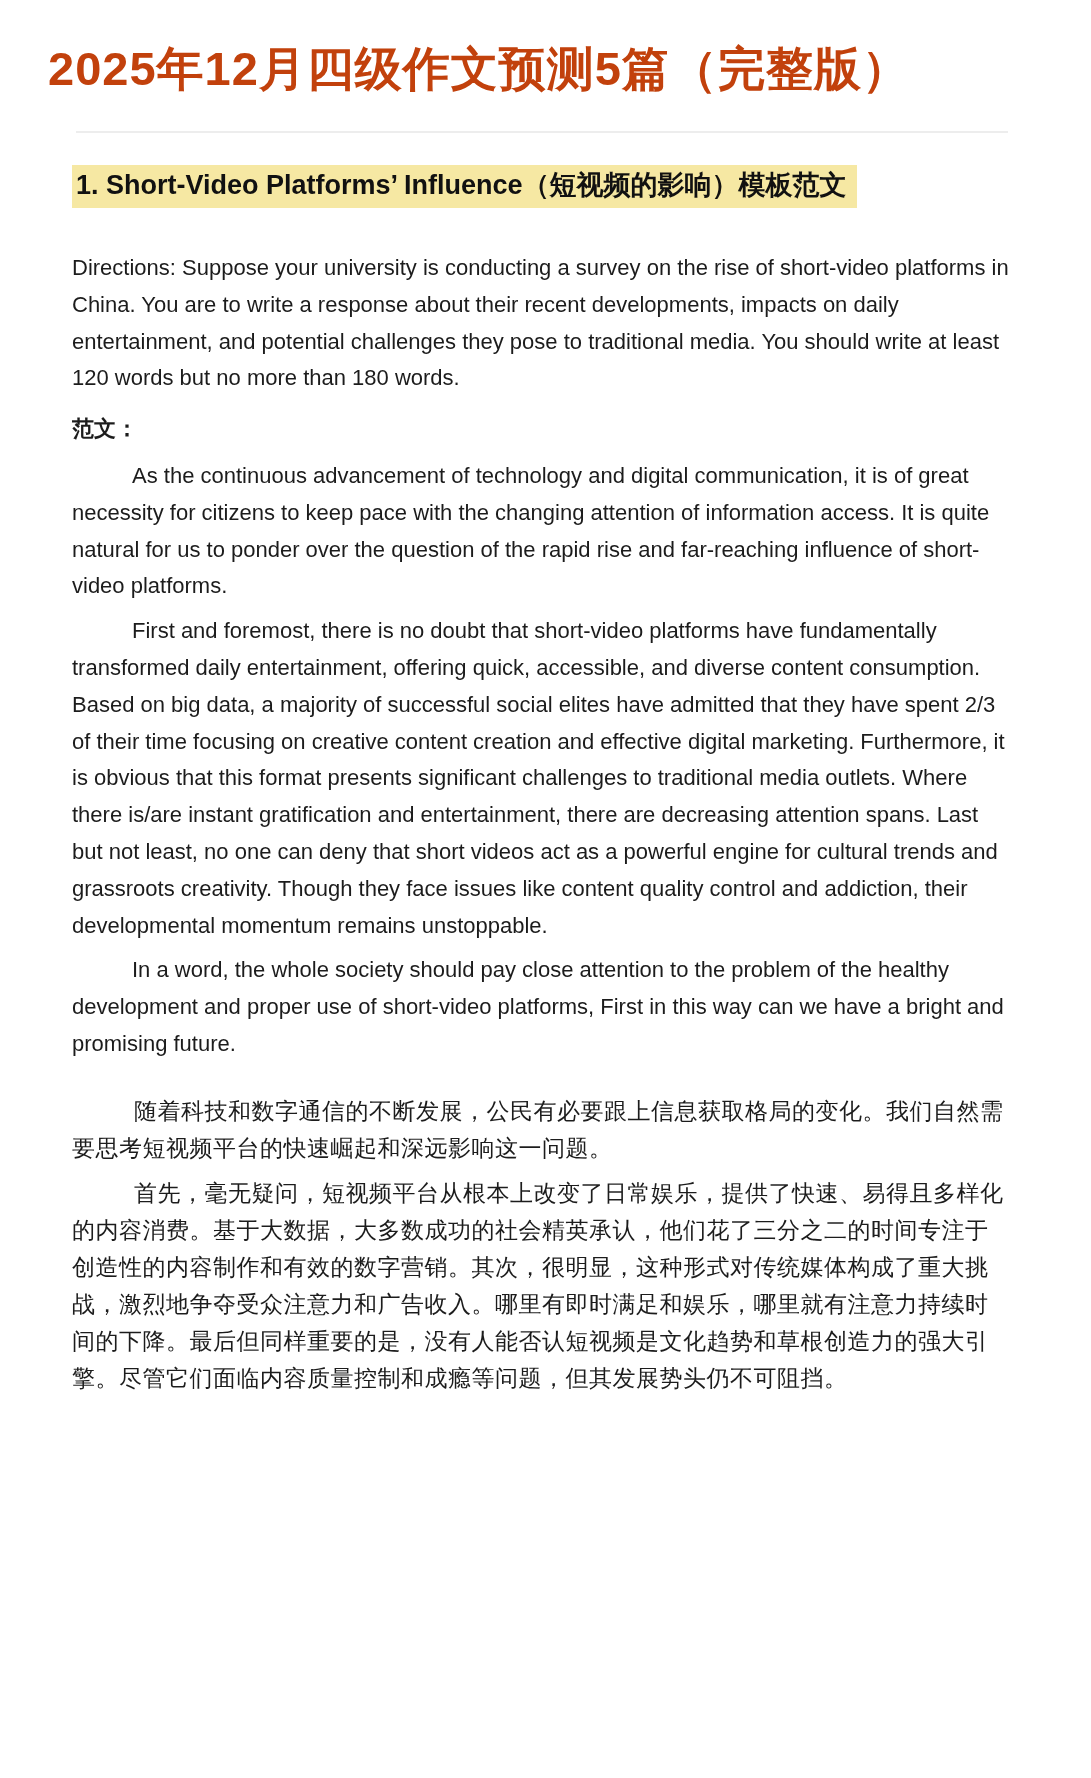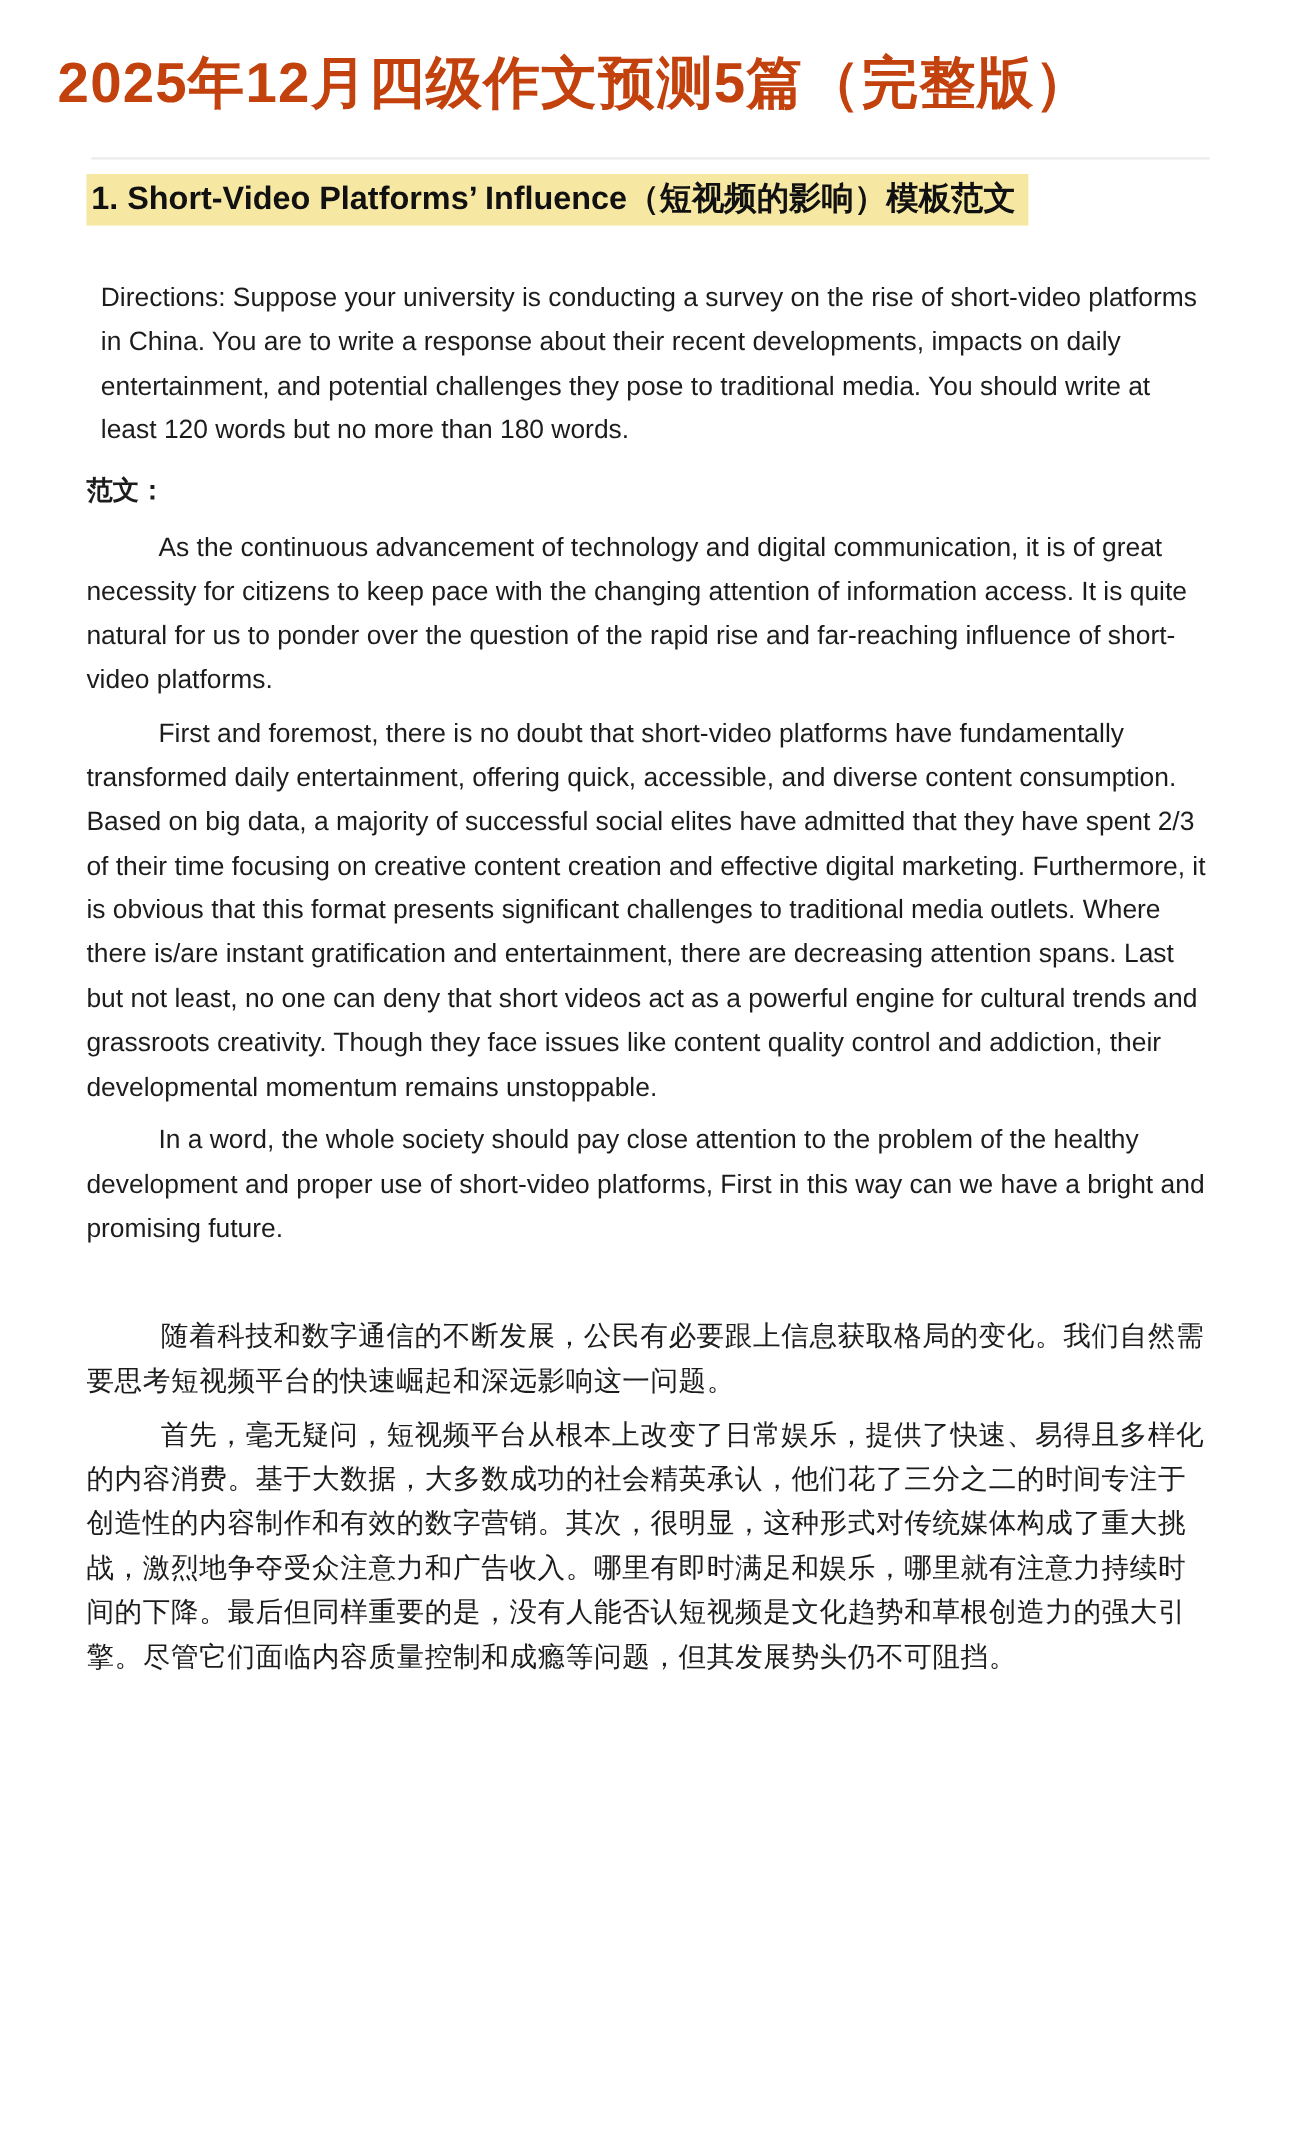--- a/index.html
+++ b/index.html
@@ -25,56 +25,55 @@
     margin: 12px 0 0 -24px;
     white-space: nowrap;
   }
   .divider {
     border: none;
     border-top: 2px solid #ededed;
     margin: 32px 0 0 4px;
     width: 932px;
   }
   .section-heading-row {
-    margin: 12px 0 0 0;
+    margin: 32px 0 0 0;
   }
   .section-heading {
     display: inline-block;
     font-size: 27px;
     font-weight: 700;
     color: #111111;
     line-height: 1.0;
     padding: 7px 10px 9px 4px;
     
   }
   .para {
     font-size: 22px;
     line-height: 36.8px;
     margin: 0 0 8px 0;
     color: #1c1c1c;
   }
   .directions {
     margin-top: 42px;
-    margin-left: 12px;
   }
   .sample-label {
     font-weight: 700;
     margin: 14px 0 10px 0;
   }
   .indent-en {
     text-indent: 60px;
   }
   .zh {
     font-size: 23px;
     line-height: 37px;
     text-indent: 62px;
     letter-spacing: 0.5px;
   }
   .zh-first {
-    margin-top: 52px;
+    margin-top: 30px;
   }
 </style>
 </head>
 <body>
 
 <h1 class="doc-title" data-bind="doc.title">2025年12月四级作文预测5篇（完整版）</h1>
 
 <hr class="divider">
 
 <div class="section-heading-row">

